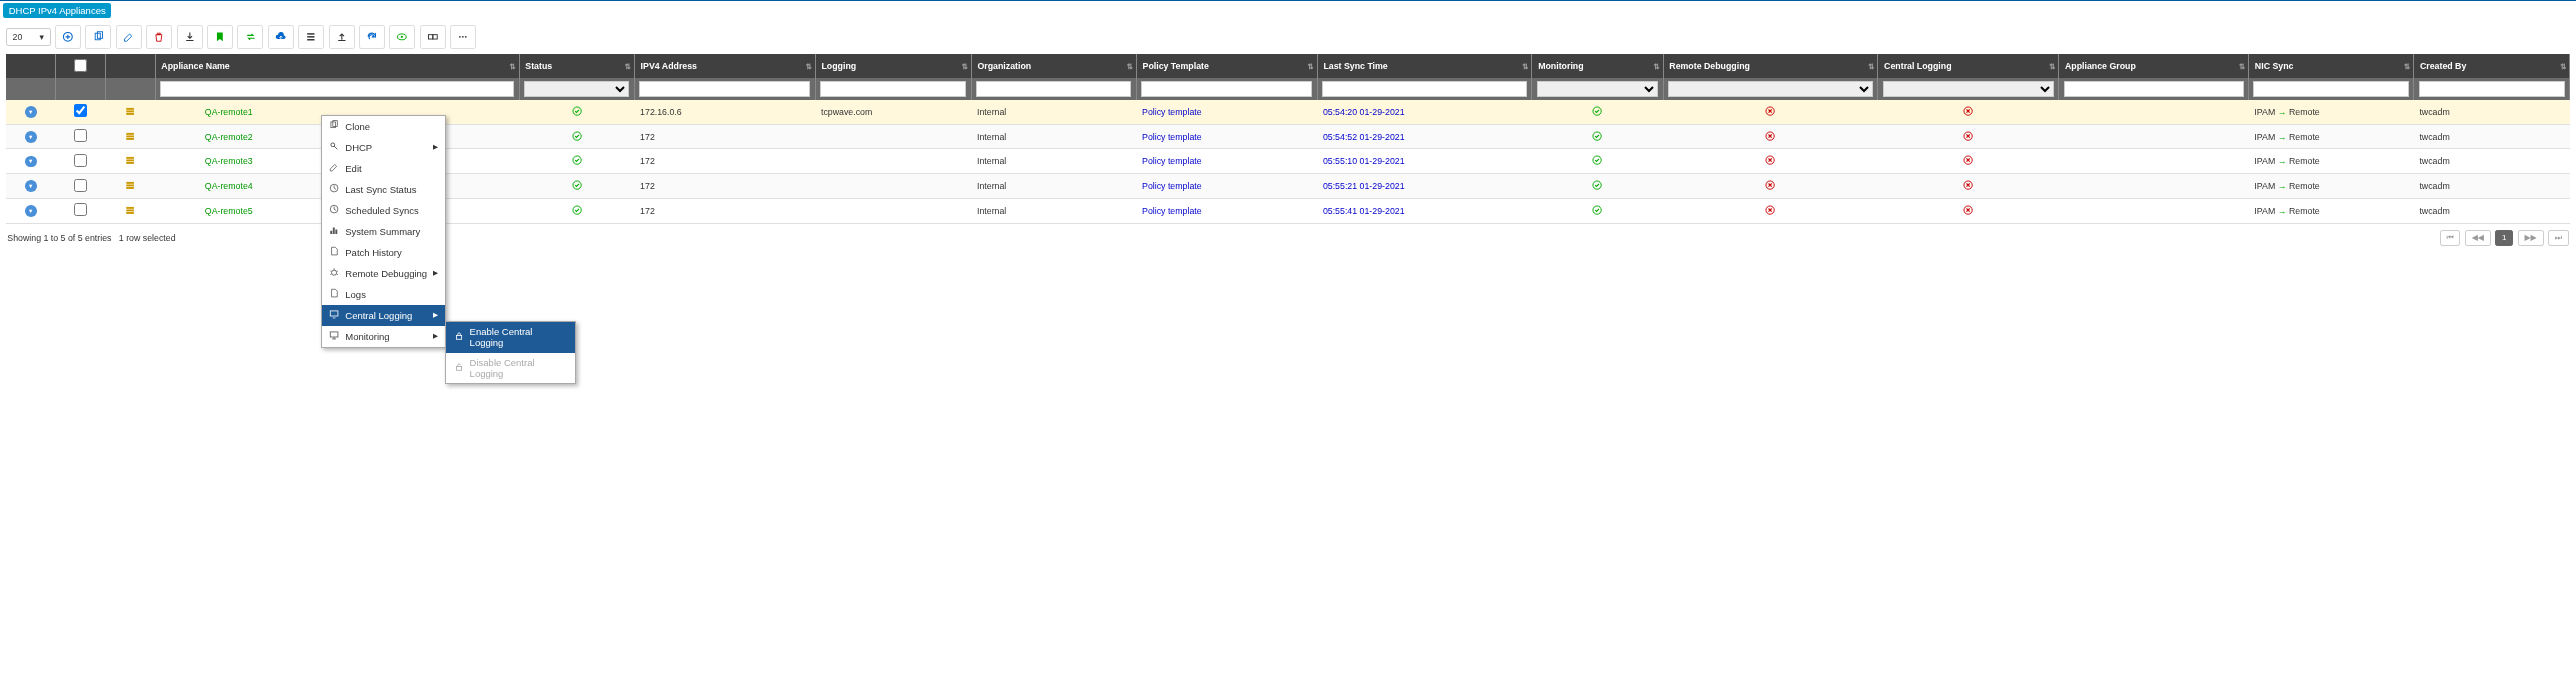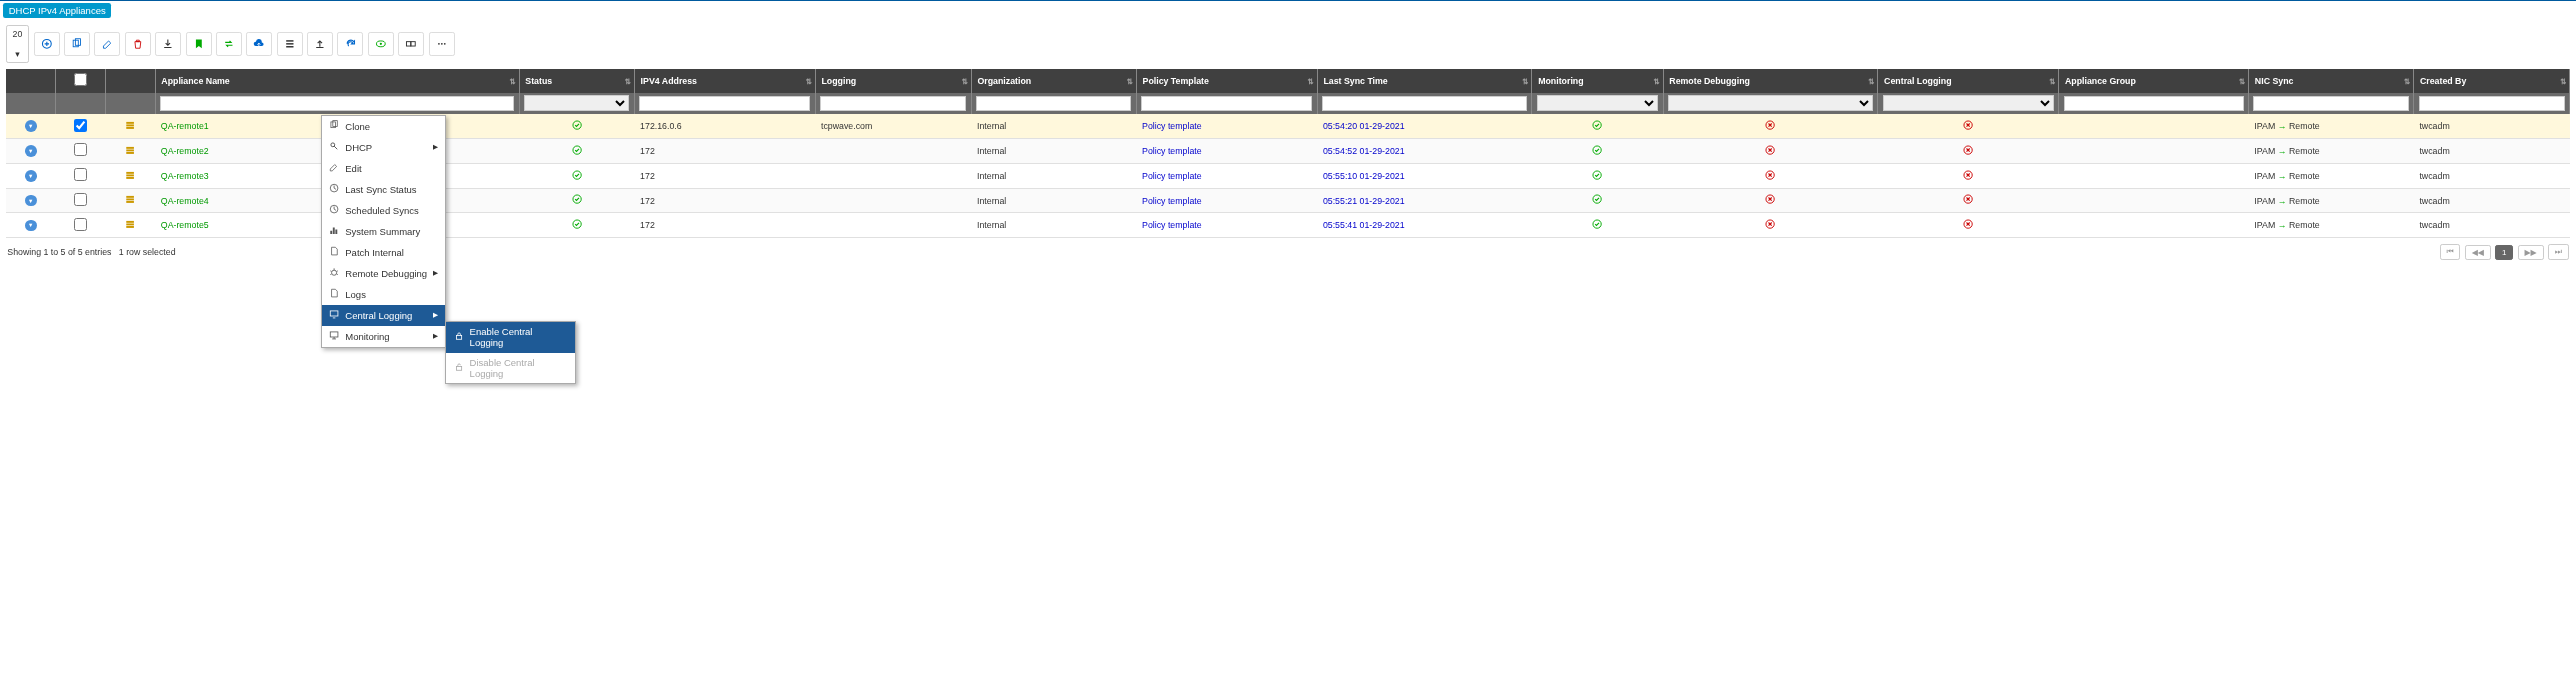--- a/index.html
+++ b/index.html
@@ -1,35 +1,35 @@
 <!DOCTYPE html>
 <html style="font-size:11.7px"><head>
 <meta charset="utf-8">
 <style>
 * { box-sizing: border-box; margin: 0; padding: 0; }
 body { font-family: Arial, sans-serif; font-size: 8.8px; background: #fff; color: #333; }
 .panel-header { background: #0099cc; color: #fff; font-weight: normal; padding: 2.2px 5.8px; border-radius: 2.2px; display: inline-block; margin: 1.5px 2.9px; font-size: 9.5px; }
 .top-border { border-top: 1.5px solid #005a9e; }
 .toolbar { display: flex; align-items: center; gap: 4.4px; padding: 5.8px; }
-.page-size { border: 0.7px solid #ccc; padding: 2.9px 5.8px; border-radius: 2.2px; display: flex; align-items: center; gap: 10px; background: #fff; flex-direction: column; }
+.page-size { border: 0.7px solid #ccc; padding: 2.9px 5.8px; border-radius: 2.2px; display: flex; align-items: center; gap: 17px; background: #fff; }
 .btn { width: 26px; height: 23.4px; border: 0.7px solid #ddd; background: #fff; border-radius: 2.2px; display: flex; align-items: center; justify-content: center; cursor: pointer; }
 .btn svg { width: 11.7px; height: 11.7px; }
 .table-wrap { padding: 0 5.8px; }
 table { width: 100%; border-collapse: collapse; table-layout: fixed; }
 th { background: #404040; color: #fff; font-weight: bold; font-size: 8.8px; padding: 4.4px 5.8px; text-align: left; border-right: 0.7px solid #888; position: relative; }
 th .sort { position: absolute; right: 2.9px; top: 50%; transform: translateY(-50%); opacity: 0.5; font-size: 7.3px; }
 .filter-row td { background: #6b6b6b; padding: 2.9px 4.4px; border-right: 0.7px solid #888; }
 .filter-row input { width: 100%; padding: 2.2px 2.9px; border: 0.7px solid #ccc; font-size: 8px; }
 .filter-row select { width: 100%; padding: 1.5px 2.9px; border: 0.7px solid #ccc; font-size: 8px; }
 tbody tr { border-bottom: 0.7px solid #e0e0e0; }
 tbody tr:nth-child(even) { background: #fafafa; }
 tbody tr.selected { background: #fff8dc; }
 tbody td { padding: 4.4px 5.8px; font-size: 8.8px; }
 .expand-btn { width: 11.7px; height: 11.7px; border-radius: 50%; background: #4a90d9; color: #fff; display: inline-flex; align-items: center; justify-content: center; cursor: pointer; font-size: 6.6px; }
-.link { color: #009900; text-decoration: none; cursor: pointer; }
+.link { color: #009900; text-decoration: none; cursor: pointer; margin-left: 44px; }
 .link-blue { color: #0000cc; cursor: pointer; }
 .nic-sync { white-space: nowrap; }
 .nic-sync .arrow { color: #00aa00; }
 .footer { display: flex; justify-content: space-between; align-items: center; padding: 5.8px 7.3px; font-size: 8.8px; }
 .pagination { display: flex; gap: 4.4px; align-items: center; }
 .pg-btn { padding: 2.2px 5.8px; border: 0.7px solid #ccc; border-radius: 2.2px; background: #fff; color: #999; cursor: pointer; font-size: 8px; }
 .pg-btn.active { background: #666; color: #fff; border-color: #666; }
 .context-menu { position: absolute; background: #fff; border: 0.7px solid #aaa; box-shadow: 1.5px 1.5px 4.4px rgba(0,0,0,0.3); min-width: 110px; z-index: 1000; }
 .context-menu .item { padding: 4.4px 7.3px; display: flex; align-items: center; gap: 5.8px; cursor: pointer; font-size: 9.5px; position: relative; }
 .context-menu .item.highlighted { background: #1e5a96; color: #fff; }
@@ -420,21 +420,21 @@
     <div class="item">
       <span><svg viewBox="0 0 16 16">
           <path d="M2 14V9h3v5zm4 0V4h3v10zm4 0V7h3v7z" fill="#555"></path>
         </svg></span>
       <span>System Summary</span>
     </div>
     <div class="item">
       <span><svg viewBox="0 0 16 16">
           <path d="M4 2h6l3 3v9H4V2z" fill="none" stroke="#555" stroke-width="1.2"></path>
         </svg></span>
-      <span>Patch Internal</span>
+      <span>Patch History</span>
     </div>
     <div class="item">
       <span><svg viewBox="0 0 16 16">
           <circle cx="8" cy="9" r="4" fill="none" stroke="#555" stroke-width="1.3"></circle>
           <path d="M8 2v3M4 7l-2-1m10 1l2-1M4 11l-2 1m10-1l2 1" stroke="#555" stroke-width="1.2"></path>
         </svg></span>
       <span>Remote Debugging</span>
       <span class="submenu-arrow">▶</span>
     </div>
     <div class="item">

